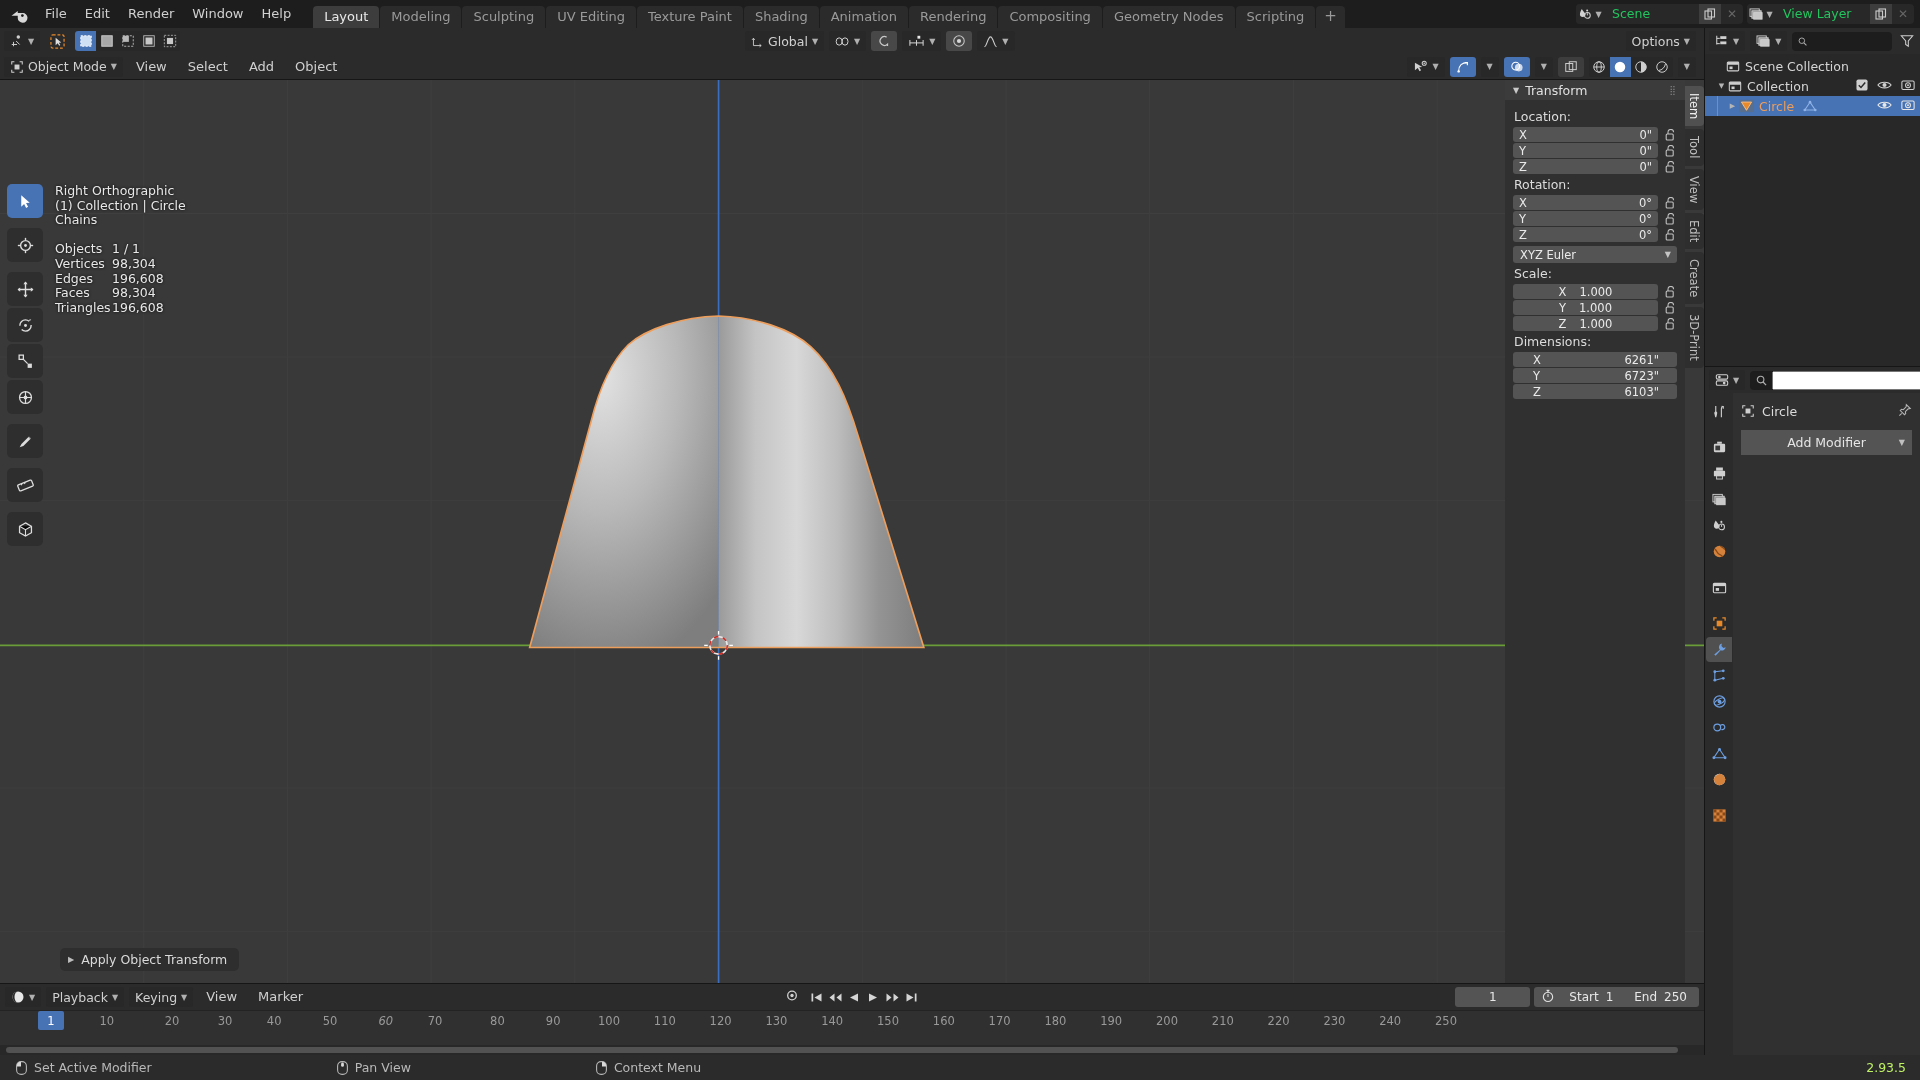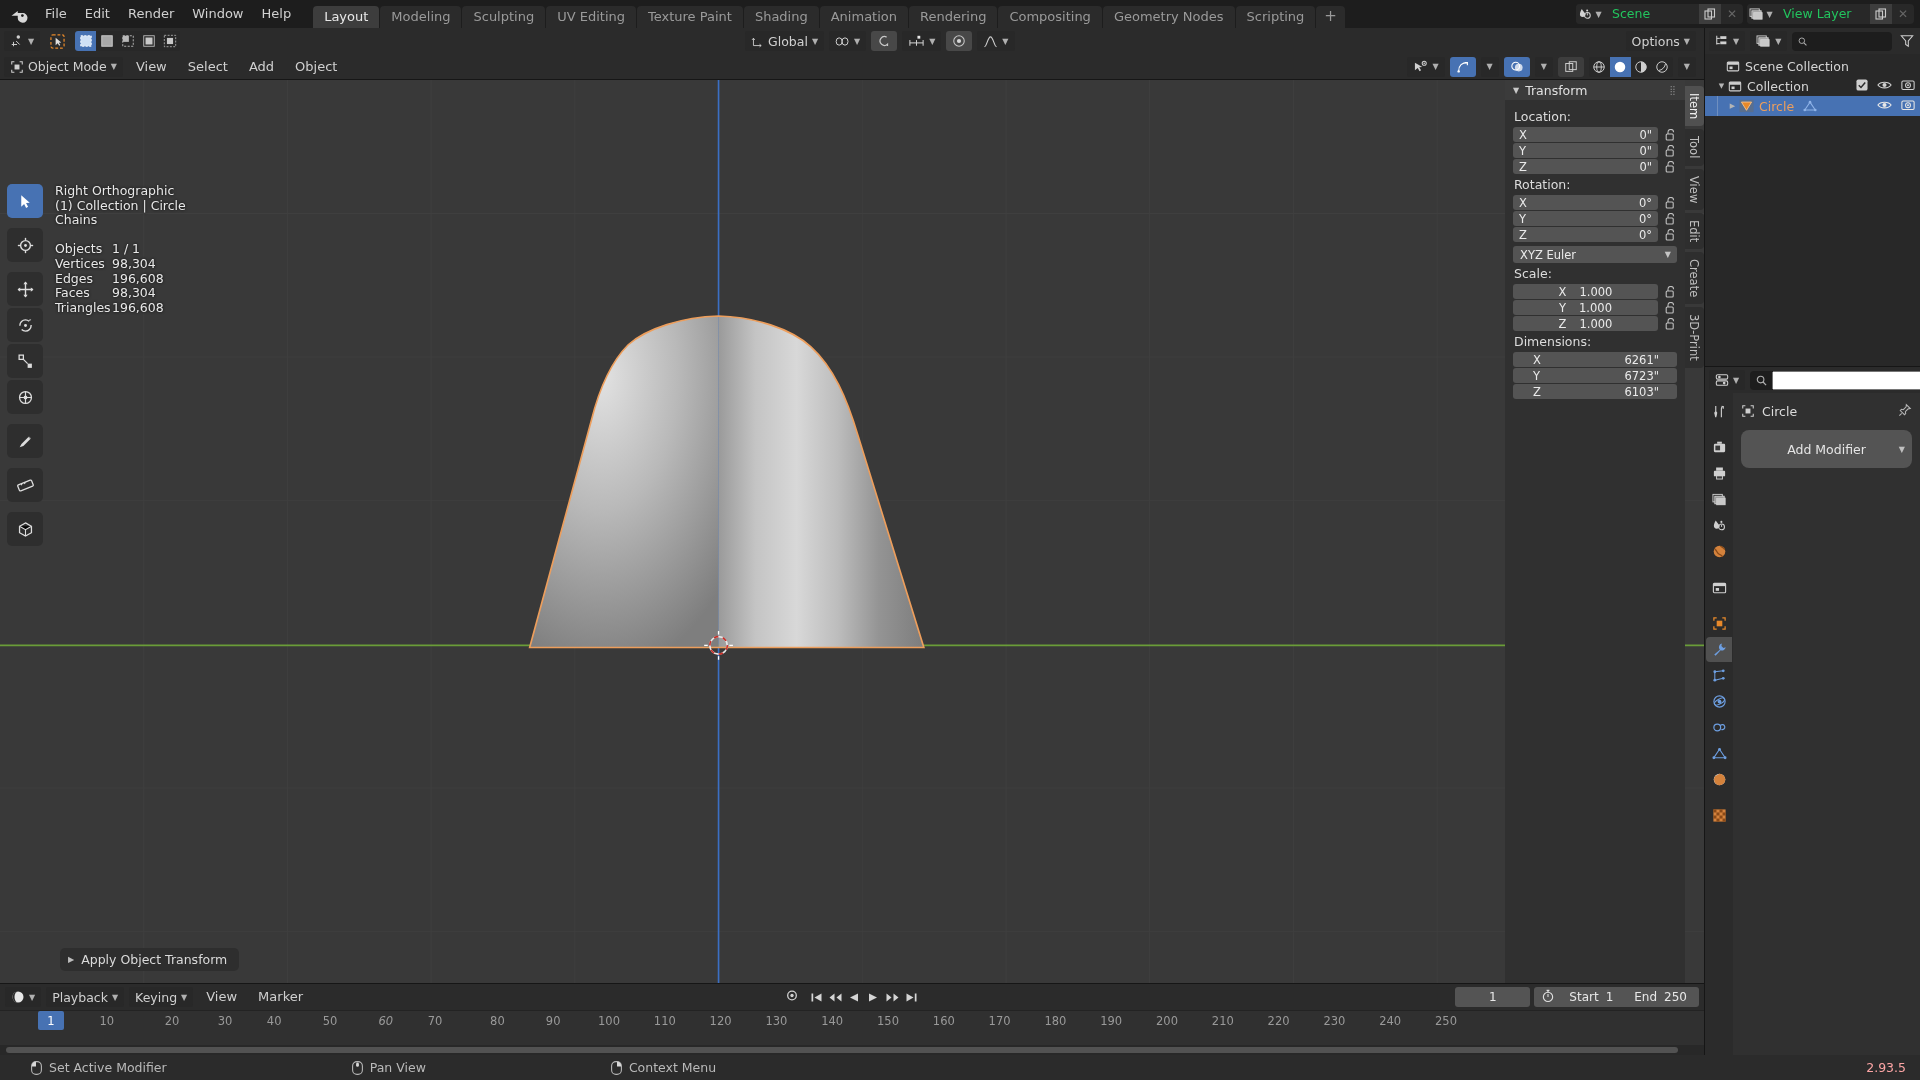--- a/index.html
+++ b/index.html
@@ -115,28 +115,28 @@
   .pr-header { height:26px; display:flex; align-items:center; gap:5px; padding:0 4px; background:#2b2b2b; flex:0 0 26px;}
   .pr-search { flex:1; height:19px; background:#1d1d1d; border-radius:4px; display:flex; align-items:center; padding:0 6px; gap:5px; }
   .pr-main { flex:1; display:flex; min-height:0; }
   .pr-tabs { width:28px; flex:0 0 28px; background:#2b2b2b; display:flex; flex-direction:column; align-items:center; padding-top:6px; gap:1px;}
   .pr-tab { width:26px; height:25px; display:flex; align-items:center; justify-content:center; border-radius:4px 0 0 4px;}
   .pr-tab.active { background:#505050; }
   .pr-tab.spacer { height:9px; }
   .pr-content { flex:1; background:#303030; padding:7px 8px; }
   .pr-crumb { display:flex; align-items:center; gap:7px; height:22px; font-size:12.5px; color:#dcdcdc;}
   .pr-crumb .pin { margin-left:auto; }
-  .pr-addmod { margin-top:8px; height:38px; background:#545454; border-radius:8px; display:flex; align-items:center;
+  .pr-addmod { margin-top:8px; height:25px; background:#545454; border-radius:0; display:flex; align-items:center;
                justify-content:center; position:relative; font-size:12.5px; color:#e5e5e5; }
   .pr-addmod .chev2 { position:absolute; right:7px; font-size:8px; color:#c0c0c0;}
 
   
   .statusbar { height:25px; flex:0 0 25px; background:#2b2b2b; display:flex; align-items:center; font-size:12.5px; color:#b9b9b9; }
-  .sb-item { display:flex; align-items:center; gap:7px; margin-left:31px; }
-  .sb-right { margin-left:auto; margin-right:14px; color:#fca5a5; }
+  .sb-item { display:flex; align-items:center; gap:7px; margin-left:16px; }
+  .sb-right { margin-left:auto; margin-right:14px; color:#bef264; }
 
   
   .ntab-strip { position:absolute; right:0; top:0; width:19px; display:flex; flex-direction:column; gap:3px; padding-top:6px; z-index:7;}
   .ntab { width:19px; background:#2e2e2e; border-radius:0 0 0 0; color:#c0c0c0; font-size:11.5px;
           writing-mode:vertical-rl; text-orientation:mixed; padding:7px 3px; border-radius:0 4px 4px 0; }
   .ntab.active { background:#505050; color:#efefef; }
 
   
   .npanel { position:absolute; right:19px; top:0; width:180px; bottom:0; background:#303030; z-index:6; padding:0; }
   .np-title { height:20px; display:flex; align-items:center; gap:6px; padding:0 8px; font-size:12.5px; color:#e0e0e0; background:#3b3b3b;}

